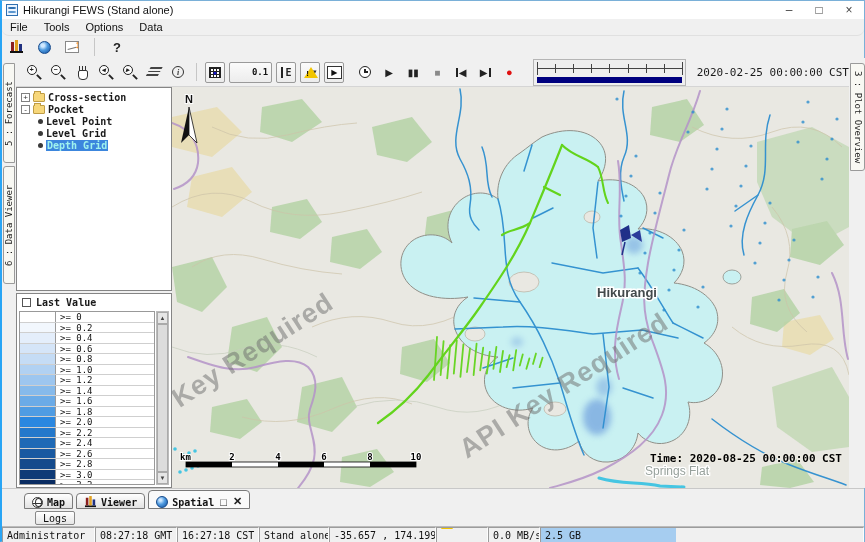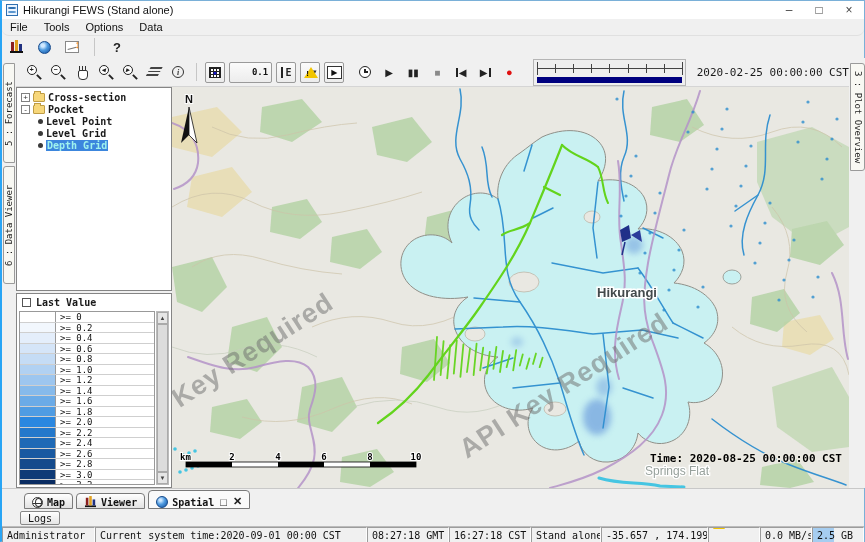--- a/index.html
+++ b/index.html
@@ -143,21 +143,21 @@
         font:bold 10px "DejaVu Sans Mono",monospace;color:#111;}
   .btab.active{height:19px;background:#fafafa;}
   .ic-globe-wire{position:relative;width:11px;height:11px;border:1px solid #333;border-radius:50%;background:#fff;}
   .ic-globe-wire::before{content:'';position:absolute;left:50%;top:0;bottom:0;width:5px;margin-left:-2.5px;
         border:1px solid #333;border-radius:50%;}
   .ic-globe-wire::after{content:'';position:absolute;left:0;right:0;top:50%;height:0;border-top:1px solid #333;}
   .ic-globe-blue{width:12px;height:12px;border-radius:50%;border:1px solid #14498a;
         background:radial-gradient(circle at 35% 32%,#cfe8ff 10%,#4f9be0 45%,#1b5aa8 90%);}
   .tabctl{font:bold 11px "Liberation Sans",sans-serif;color:#222;margin-left:2px;}
   .logsbar{position:absolute;left:0;top:508px;width:100%;height:17px;background:#f0f0f0;display:flex;align-items:center;}
-  .logs-btn{margin-left:18px;padding:0 7px;height:14px;border:1px solid #888;border-radius:2px;
+  .logs-btn{margin-left:33px;padding:0 7px;height:14px;border:1px solid #888;border-radius:2px;
         background:linear-gradient(#fff,#e6e6e6);font:10px/13px "DejaVu Sans Mono",monospace;color:#111;}
   .statusbar{position:absolute;left:0;top:525px;width:100%;height:17px;background:#f0f0f0;display:flex;border-top:1px solid #bbb;}
   .cell{border:1px solid;border-color:#9c9c9c #fdfdfd #fdfdfd #9c9c9c;padding:1px 4px;
         font:10px/13px "DejaVu Sans Mono",monospace;color:#111;white-space:nowrap;overflow:hidden;flex:0 0 auto;}
   .mem{position:relative;flex:1 1 auto;}
   .mem-fill{position:absolute;left:0;top:0;bottom:0;width:42%;background:#a6cdf0;}
   .mem span{position:relative;z-index:1;}
   .warn-s{position:relative;width:12px;height:10px;margin:1px auto;}
   .warn-s::before{content:'';position:absolute;left:0;bottom:0;border-left:6px solid transparent;
         border-right:6px solid transparent;border-bottom:10px solid #f2c500;}
@@ -685,21 +685,20 @@
       <span class="tabctl">✕</span>
     </span>
   </div>
 
   <div class="logsbar">
     <span class="logs-btn">Logs</span>
   </div>
 
   <div class="statusbar">
     <span class="cell" style="width:93px">Administrator</span>
-    <span class="cell" style="width:272px">Current system time:2020-09-01 00:00 CST</span>
     <span class="cell" style="width:82px">08:27:18 GMT</span>
     <span class="cell" style="width:82px">16:27:18 CST</span>
     <span class="cell" style="width:70px">Stand alone</span>
     <span class="cell" style="width:107px">-35.657 , 174.199</span>
     <span class="cell" style="width:52px"><span class="warn-s"><b>!</b></span></span>
     <span class="cell" style="width:52px">0.0 MB/s</span>
     <span class="cell mem">
       <span class="mem-fill" style="position:absolute"></span>
       <span>2.5 GB</span>
     </span>

